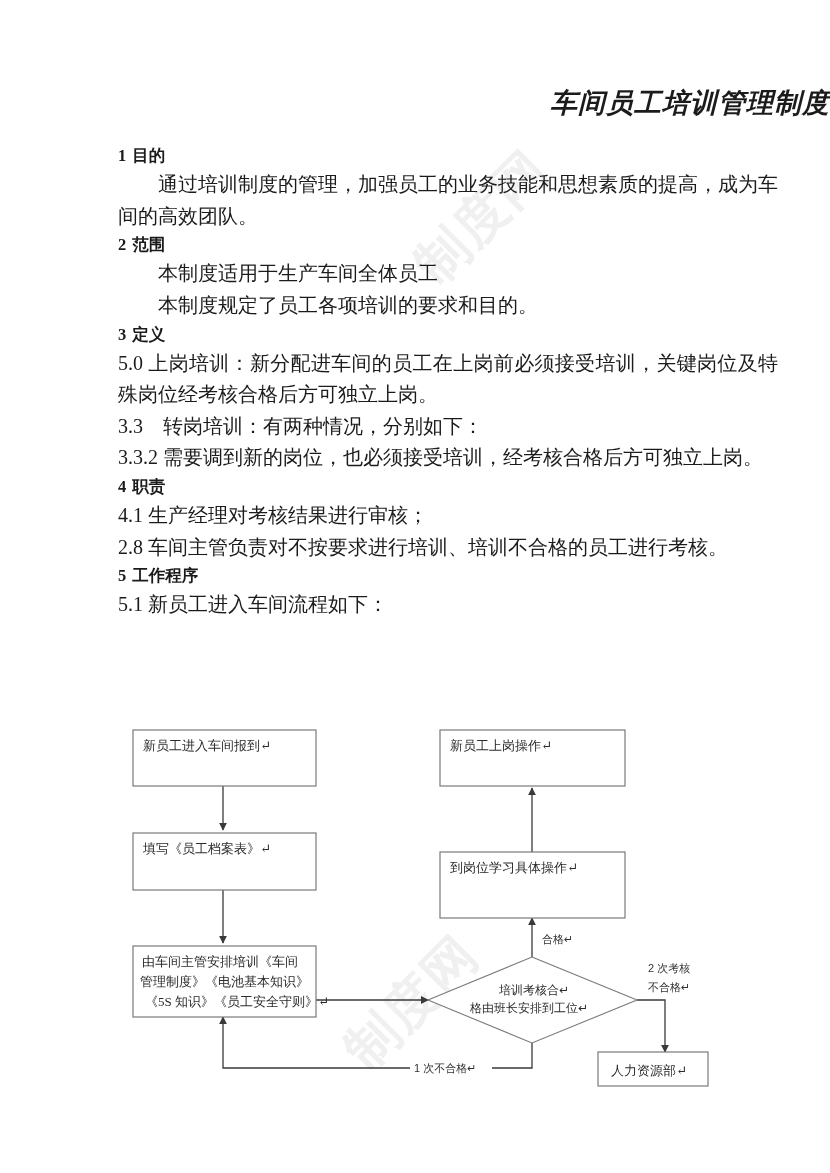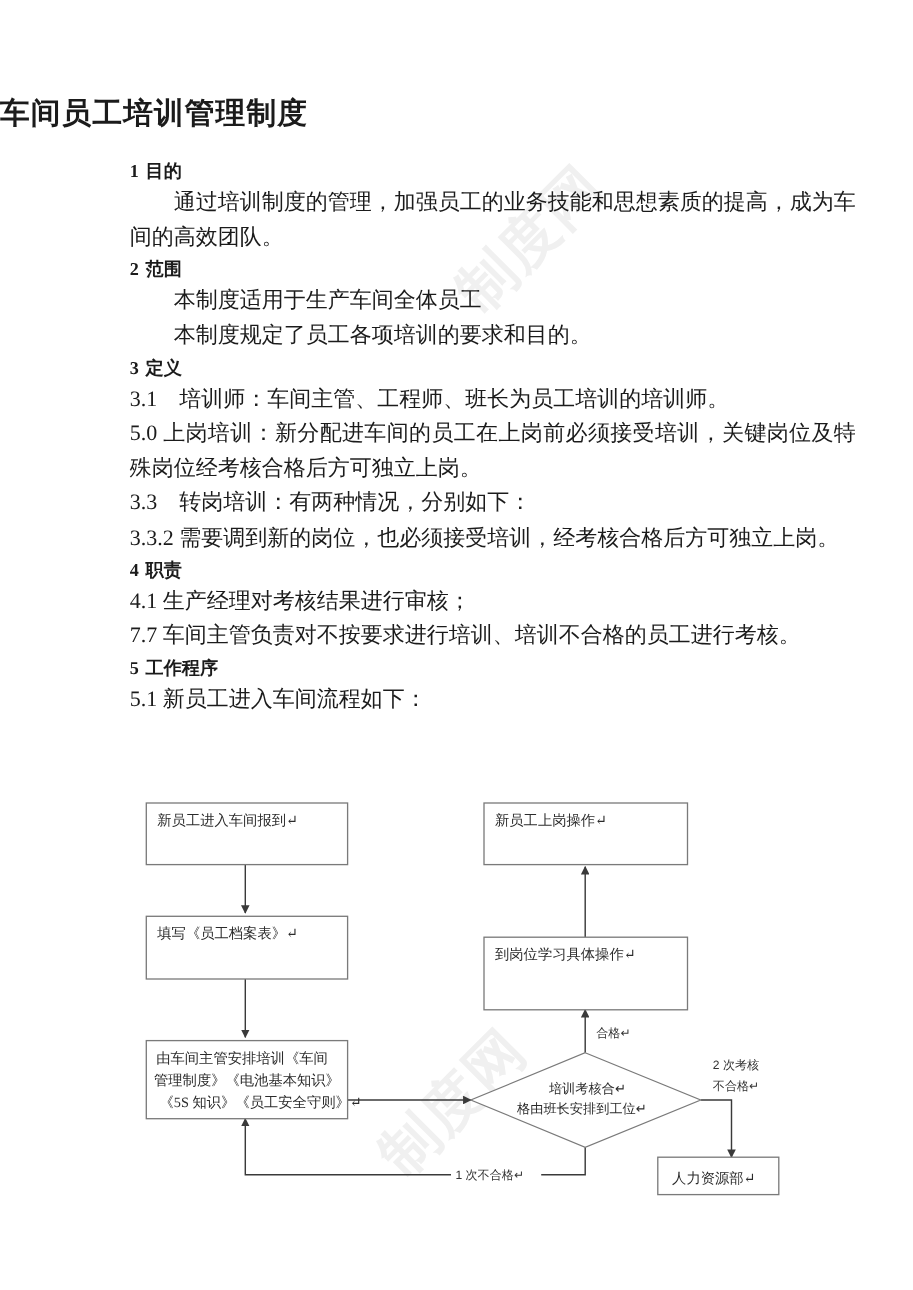--- a/index.html
+++ b/index.html
@@ -47,27 +47,28 @@
   }
 
   
   .doc {
     position: absolute;
     left: 0; top: 0;
     width: 830px;
   }
 
   .title {
-    text-align: left;
+    text-align: right;
     font-size: 27px;
     font-weight: bold;
     letter-spacing: 1px;
     margin: 0;
     padding-top: 85px;
     font-family: "Liberation Serif", "DejaVu Serif", serif;
+    font-style: italic;
   }
 
   .text-block {
     padding: 0 52px 0 118px;
     margin-top: 22px;
   }
 
   .h2 {
     font-size: 16.5px;
     font-weight: bold;
@@ -147,30 +148,29 @@
 
       <p class="h2">
         <span class="num">2</span><span>范围</span>
       </p>
       <p class="p indent">本制度适用于生产车间全体员工</p>
       <p class="p indent">本制度规定了员工各项培训的要求和目的。</p>
 
       <p class="h2">
         <span class="num">3</span><span>定义</span>
       </p>
-      <p class="p hang">3.1　培训师：车间主管、工程师、班长为员工培训的培训师。</p>
       <p class="p hang">5.0 上岗培训：新分配进车间的员工在上岗前必须接受培训，关键岗位及特殊岗位经考核合格后方可独立上岗。</p>
       <p class="p hang">3.3　转岗培训：有两种情况，分别如下：</p>
       <p class="p hang">3.3.2 需要调到新的岗位，也必须接受培训，经考核合格后方可独立上岗。</p>
 
       <p class="h2">
         <span class="num">4</span><span>职责</span>
       </p>
       <p class="p hang">4.1 生产经理对考核结果进行审核；</p>
-      <p class="p hang">7.7 车间主管负责对不按要求进行培训、培训不合格的员工进行考核。</p>
+      <p class="p hang">2.8 车间主管负责对不按要求进行培训、培训不合格的员工进行考核。</p>
 
       <p class="h2">
         <span class="num">5</span><span>工作程序</span>
       </p>
       <p class="p hang">5.1 新员工进入车间流程如下：</p>
 
     </div>
   </div>
 
   <div class="flow">

